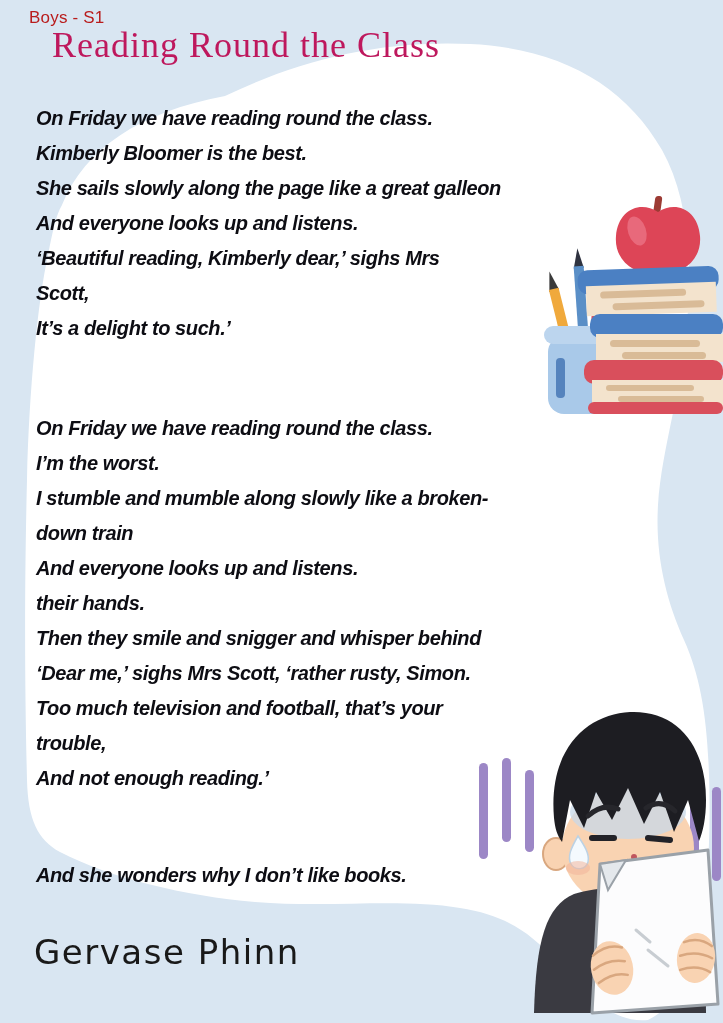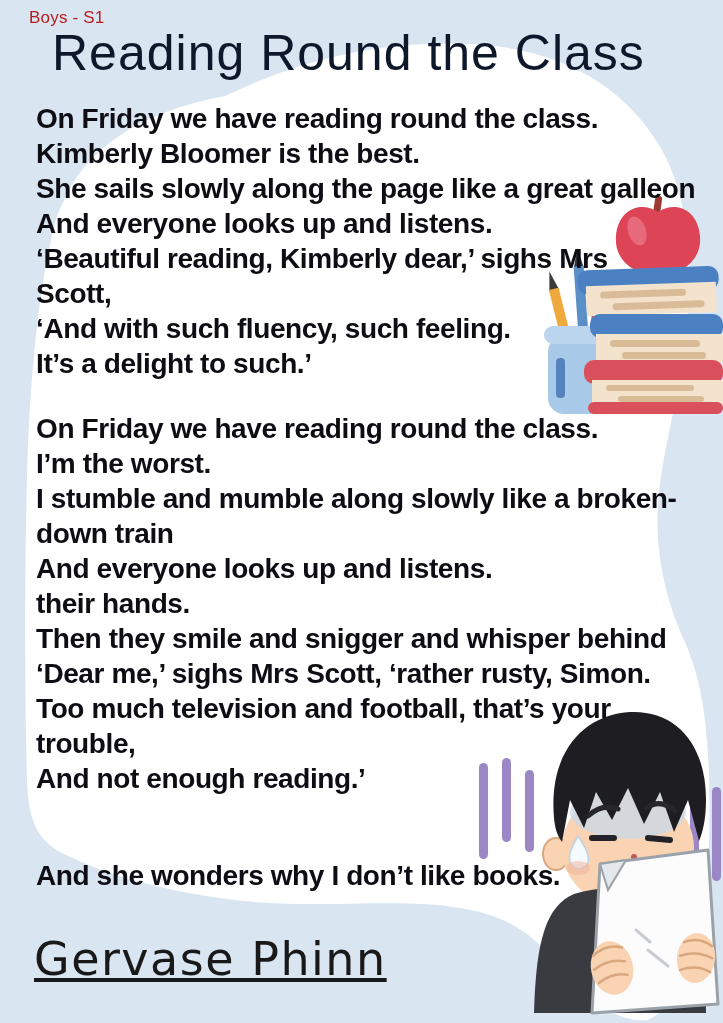--- a/index.html
+++ b/index.html
@@ -9,38 +9,37 @@
     font-family:"Liberation Sans", sans-serif;
   }
   .bg-svg { position:absolute; left:0; top:0; z-index:0; }
   .txt { position:absolute; z-index:2; }
   .doc-label {
     left:29px; top:8px;
     font-size:17px; font-weight:400; color:#b91c1c; letter-spacing:.2px;
   }
   .doc-title {
     left:52px; top:24px;
-    font-family:Liberation Sans, sans-serif;
-    font-size:50px; font-weight:400; color:#0f172a; letter-spacing:1px;
+    font-family:Liberation Serif, serif;
+    font-size:36px; font-weight:400; color:#be185d; letter-spacing:1px;
     white-space:nowrap;
   }
   .poem-block { left:36px; }
   .poem-line {
-    font-weight:700; font-size:28px; line-height:35px;
-    letter-spacing:-0.4px; color:#0d0d13; white-space:nowrap;
+    font-weight:700; font-size:20px; line-height:35px;
+    letter-spacing:-0.4px; color:#0d0d13; white-space:nowrap;font-style:italic;
   }
   #stanza1 { top:101px; }
   #stanza2 { top:411px; }
   #closing-line { top:858px; }
   .doc-author {
     left:34px; top:932px;
     font-family:"DejaVu Sans", sans-serif;
-    font-size:46px; font-weight:400; color:#191919; letter-spacing:1.5px;
+    font-size:34px; font-weight:400; color:#191919; letter-spacing:1.5px;
     white-space:nowrap;
-    text-decoration:underline;
   }
 </style>
 </head>
 <body>
 
 <div class="page">
 
   <svg class="bg-svg" width="723" height="1023" viewBox="0 0 723 1023">
 
     <rect x="0" y="0" width="723" height="1023" fill="#d9e6f2"></rect>
@@ -190,21 +189,20 @@
 
   <div class="txt doc-title">Reading Round the Class</div>
 
   <div class="txt poem-block" id="stanza1">
       <div class="poem-line">On Friday we have reading round the class.</div>
       <div class="poem-line">Kimberly Bloomer is the best.</div>
       <div class="poem-line">She sails slowly along the page like a great galleon</div>
       <div class="poem-line">And everyone looks up and listens.</div>
       <div class="poem-line">‘Beautiful reading, Kimberly dear,’ sighs Mrs</div>
       <div class="poem-line">Scott,</div>
-      <div class="poem-line">‘And with such fluency, such feeling.</div>
       <div class="poem-line">It’s a delight to such.’</div>
     </div>
 
   <div class="txt poem-block" id="stanza2">
       <div class="poem-line">On Friday we have reading round the class.</div>
       <div class="poem-line">I’m the worst.</div>
       <div class="poem-line">I stumble and mumble along slowly like a broken-</div>
       <div class="poem-line">down train</div>
       <div class="poem-line">And everyone looks up and listens.</div>
       <div class="poem-line">their hands.</div>

